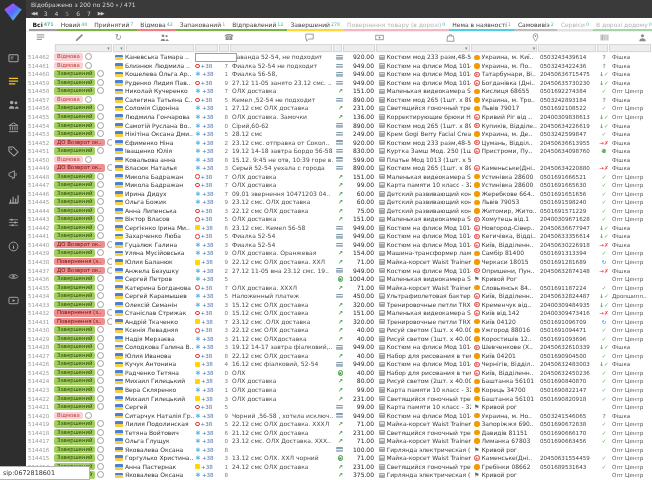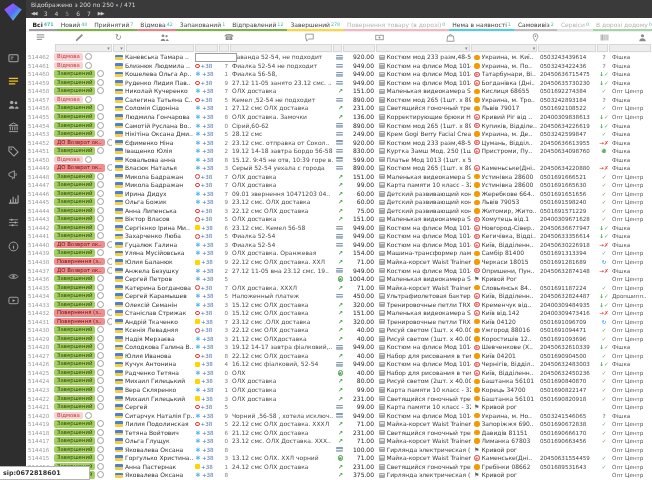--- a/index.html
+++ b/index.html
@@ -83,21 +83,21 @@
   .dlv-up{width:5.5px;height:5.5px;border-radius:50%;background:#f59b00;}
   .dlv-np{width:5.5px;height:5.5px;border-radius:50%;border:1px solid #e53935;color:#e53935;font-size:5px;line-height:4.5px;font-weight:bold;box-sizing:border-box;}
   .dlv-flag{color:#616161;font-size:6px;line-height:6px;}
   
   .ts-ok,.ts-ok2,.ts-pay{color:#43a047;}
   .ts-ret{color:#e53935;}
   .ts-q{color:#9e9e9e;}
   .ts-sync{color:#42a5f5;}
   
   .cell-editor{position:absolute;left:195px;top:52.5px;width:42px;height:9px;background:#fff;border:1px solid #9e9e9e;box-sizing:border-box;z-index:4;font-size:6px;padding:0 1px;outline:none;}
-  .sipbar{position:absolute;left:0;top:466px;width:90px;height:14px;background:#fff;border:1px solid #b5b5b5;border-left:none;box-sizing:border-box;z-index:5;display:flex;align-items:center;padding-left:3px;font-size:6.4px;color:#333;font-weight:bold;}
+  .sipbar{position:absolute;left:0;top:466px;width:90px;height:14px;background:#fff;border:1px solid #b5b5b5;border-left:none;box-sizing:border-box;z-index:5;display:flex;align-items:center;padding-left:3px;font-size:6.4px;color:#333;}
 </style>
 </head>
 <body>
 
 <div class="app">
 
   <div class="sidebar">
     <span class="logo">
       <svg viewBox="0 0 16 16">
           <defs>

